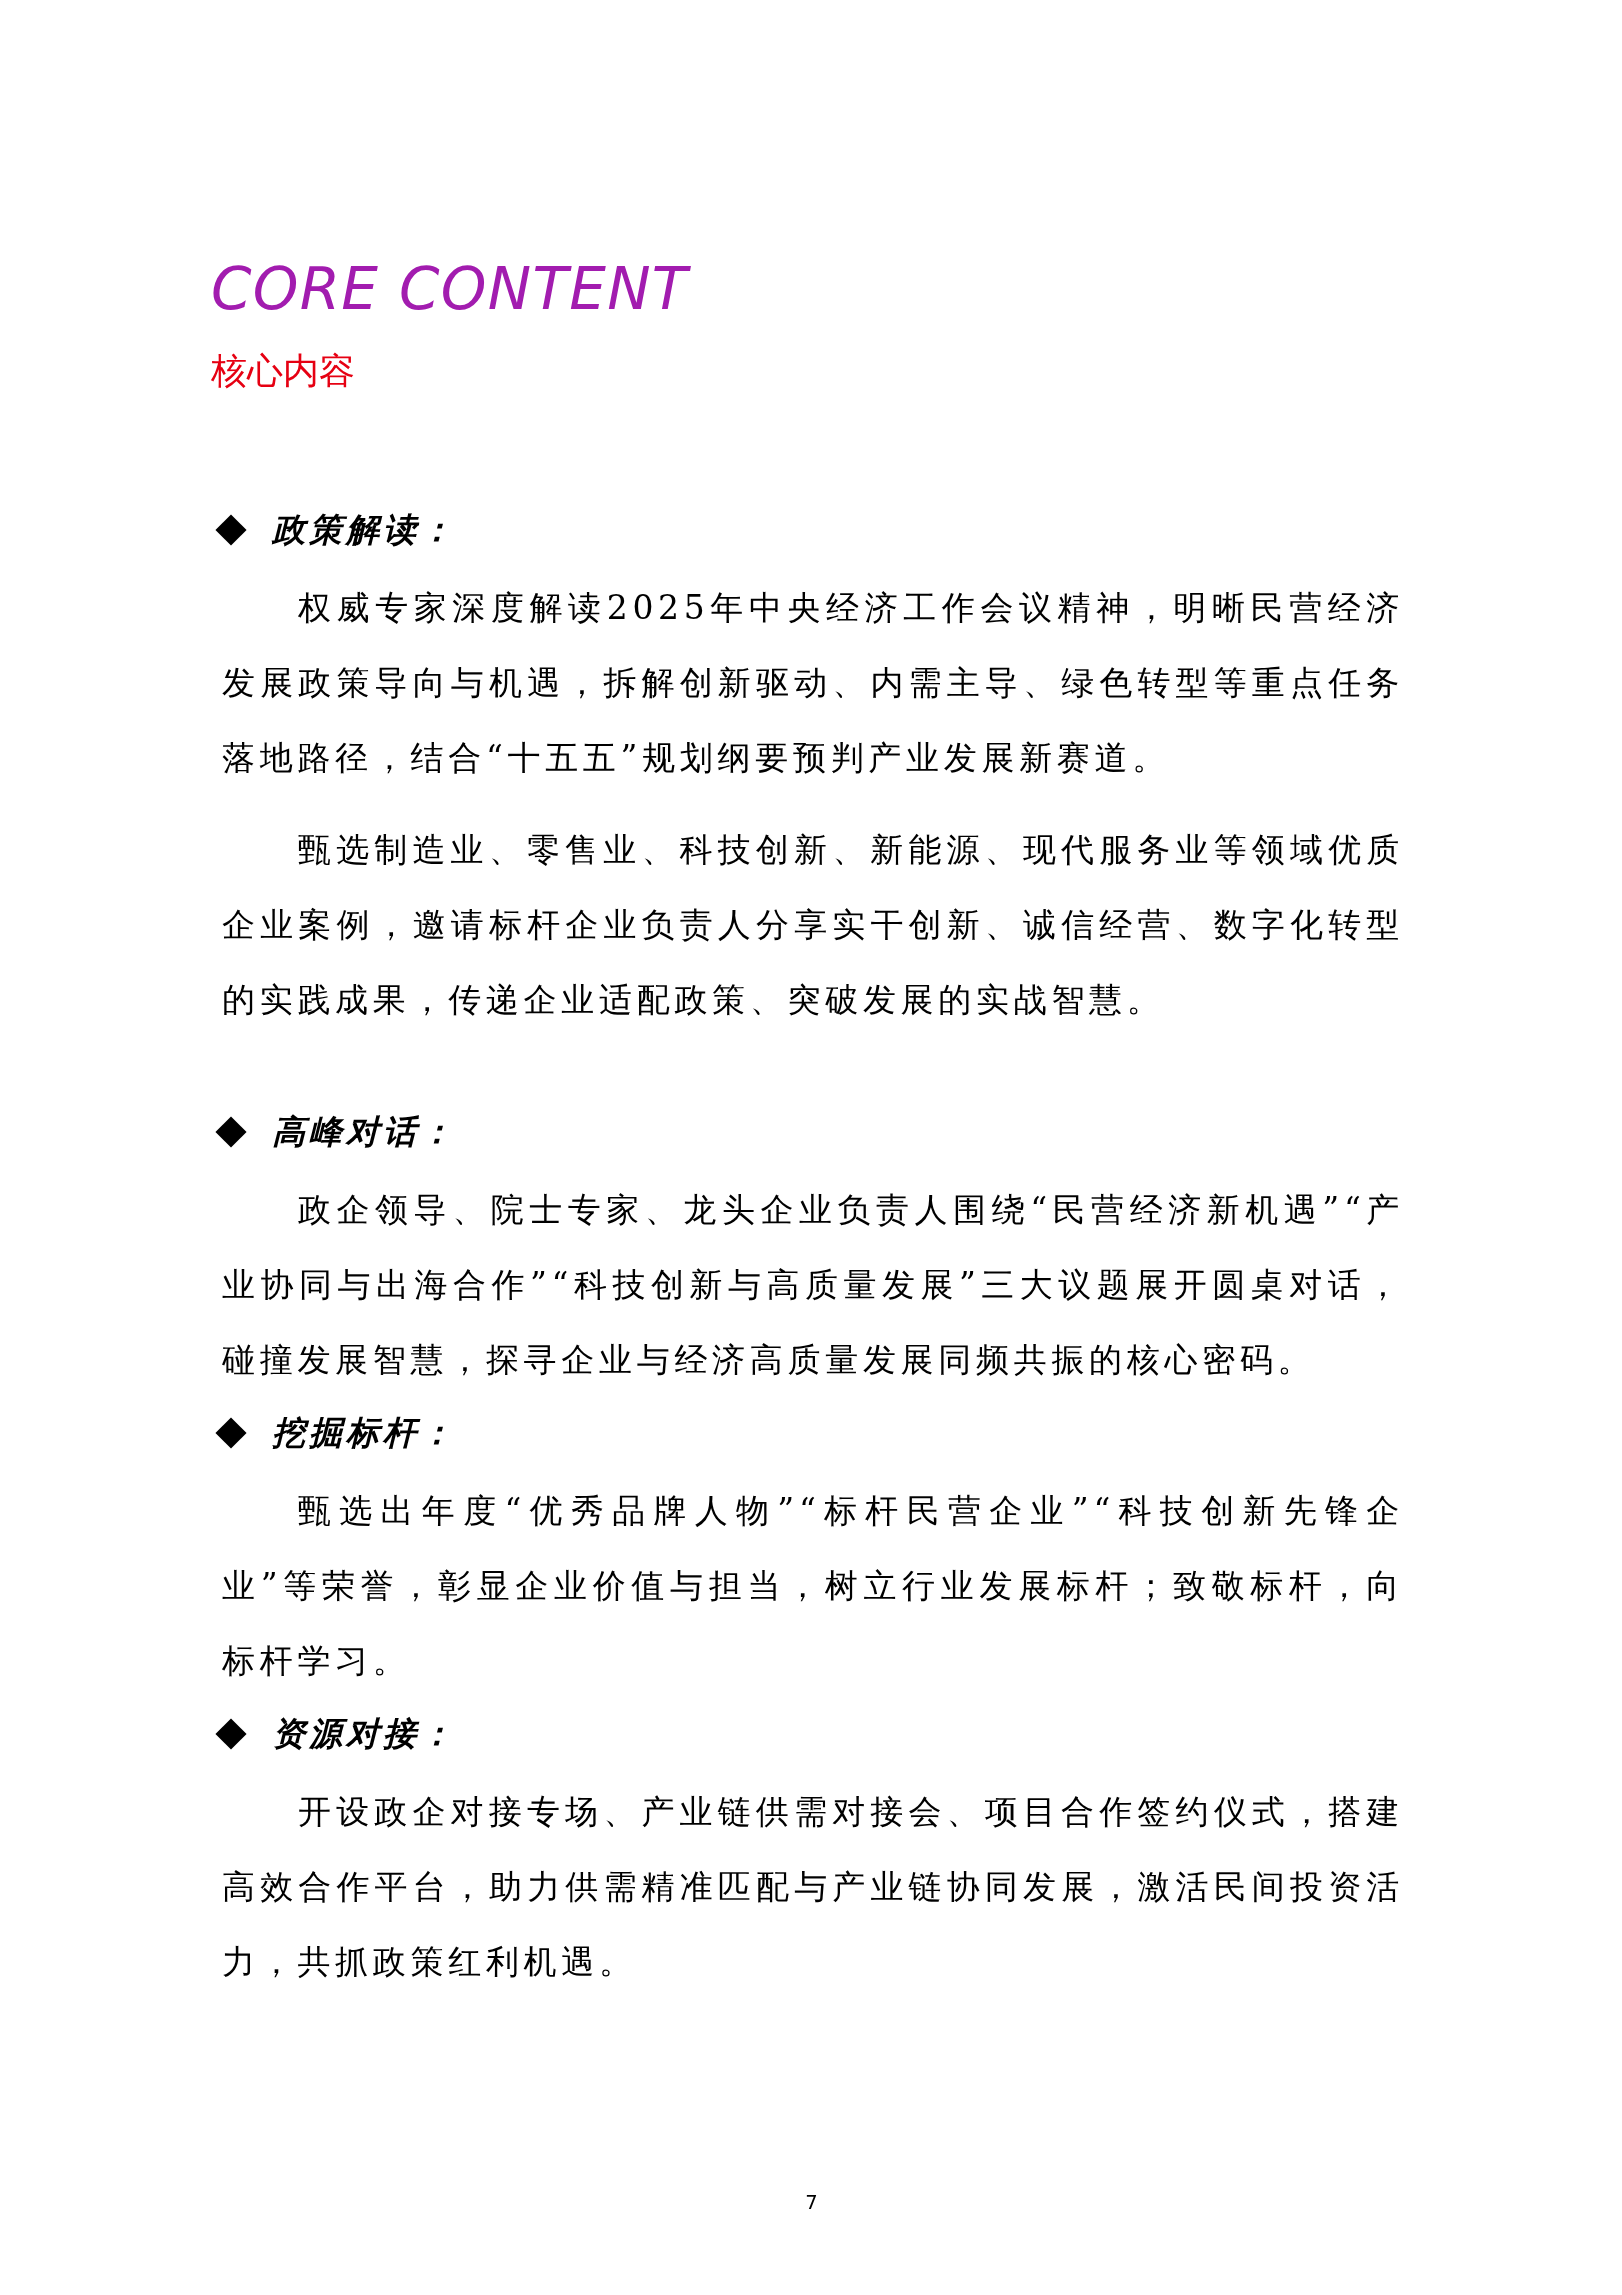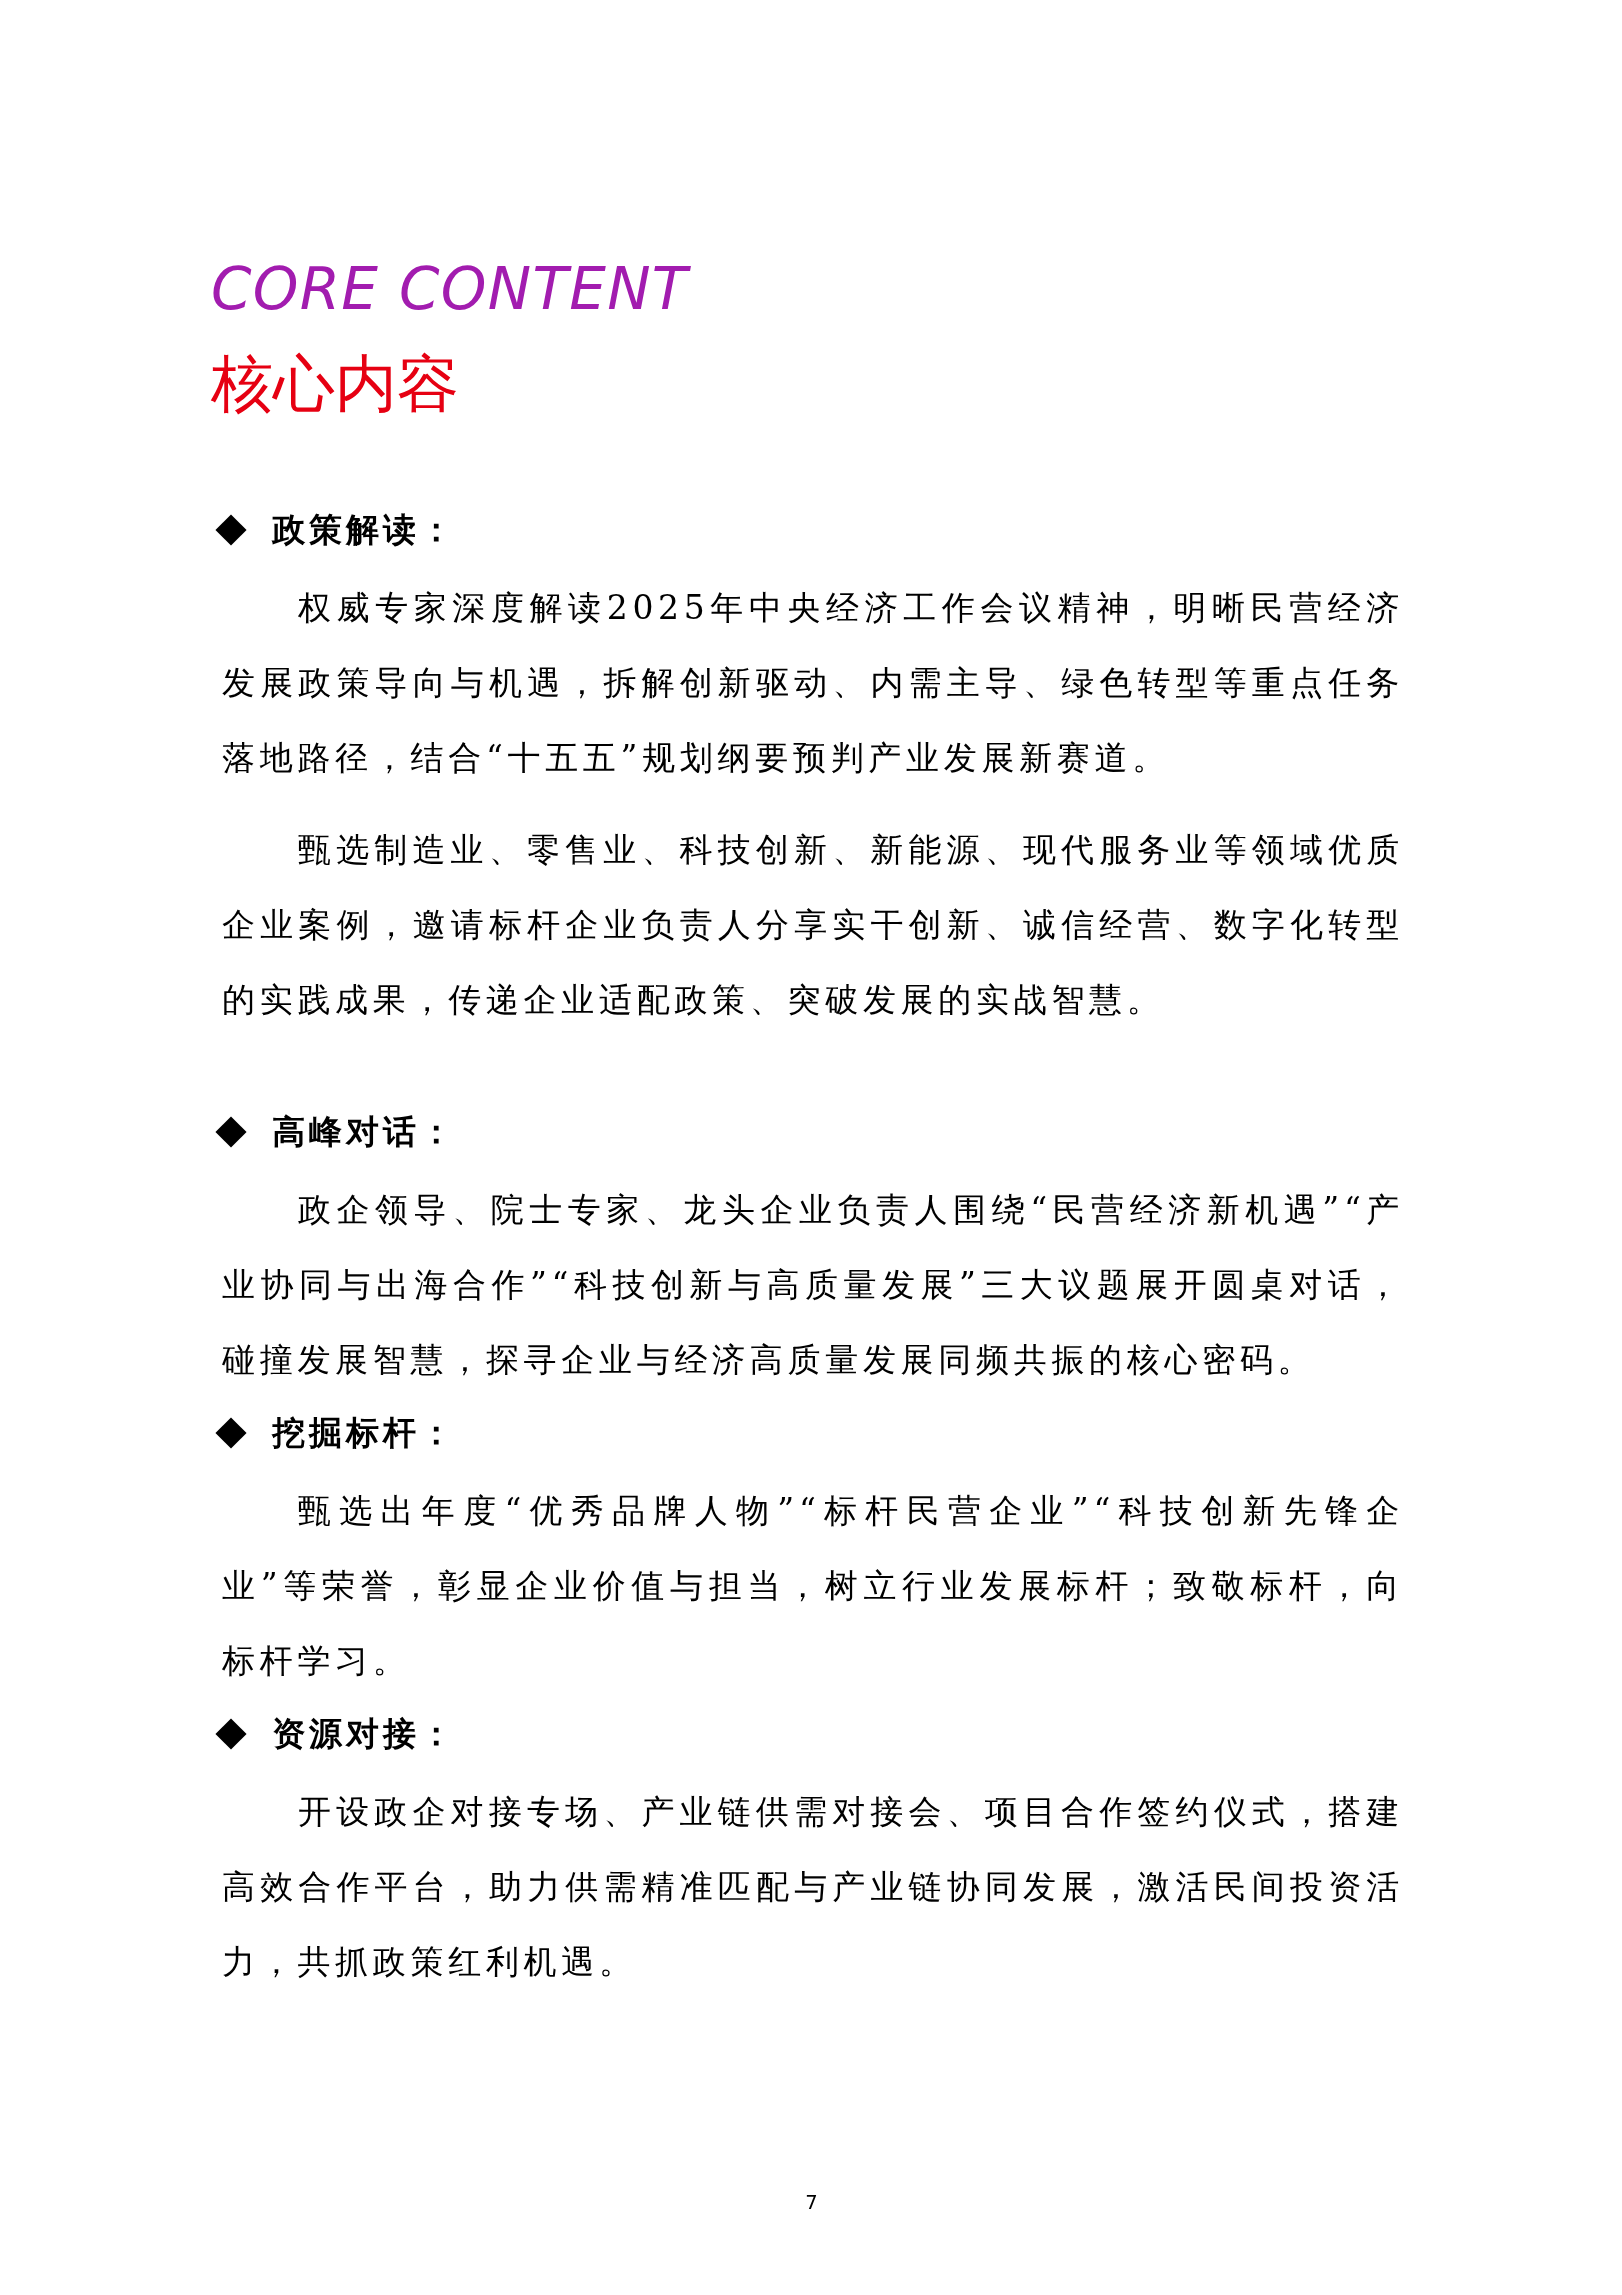--- a/index.html
+++ b/index.html
@@ -25,34 +25,35 @@
       letter-spacing: 1.3px;
       line-height: 1;
       color: #a21caf;
       white-space: nowrap;
     }
     .cn-title {
       position: absolute;
       left: 211px;
       top: 353px;
       font-family: "DejaVu Serif", "Liberation Serif", serif;
-      font-size: 62px;
+      font-size: 36px;
       line-height: 1;
       color: #e60012;
       white-space: nowrap;
     }
     .section {
       position: absolute;
       left: 211px;
       width: 1204px;
     }
     .section-head {
       display: flex;
       align-items: center;
       height: 59px;
+      font-style: italic;
     }
     .bullet {
       width: 22px;
       height: 22px;
       background: #000;
       transform: rotate(45deg);
       margin-left: 9.2px;
       margin-right: 30px;
       flex: none;
     }

